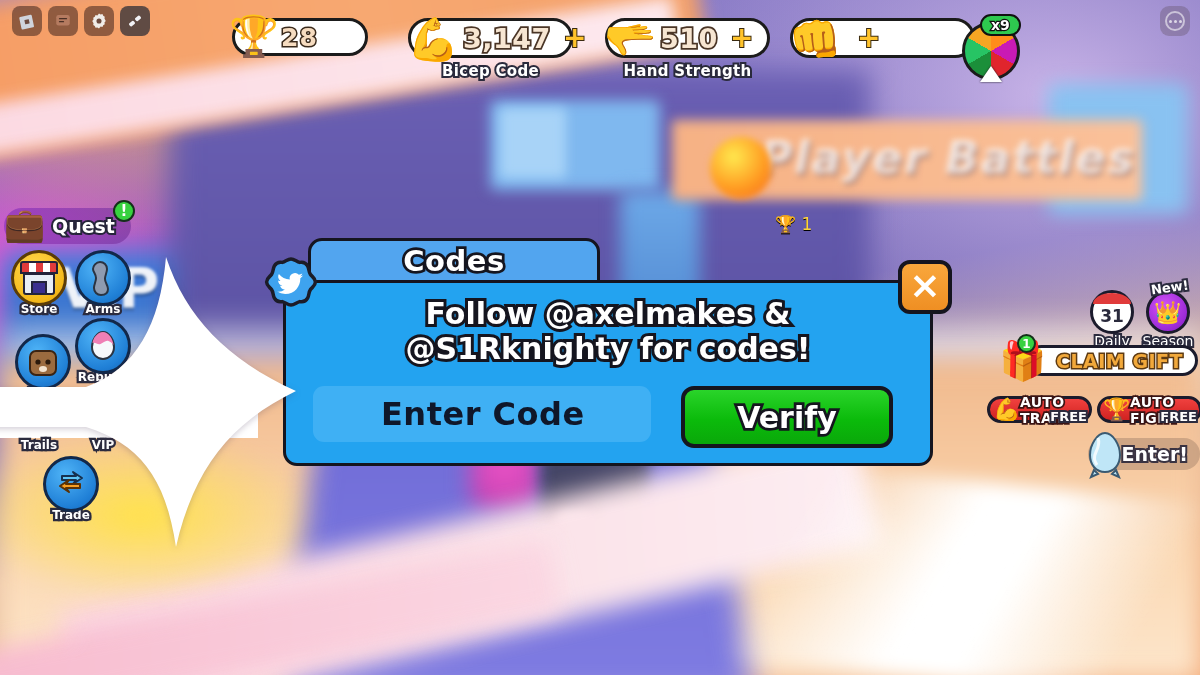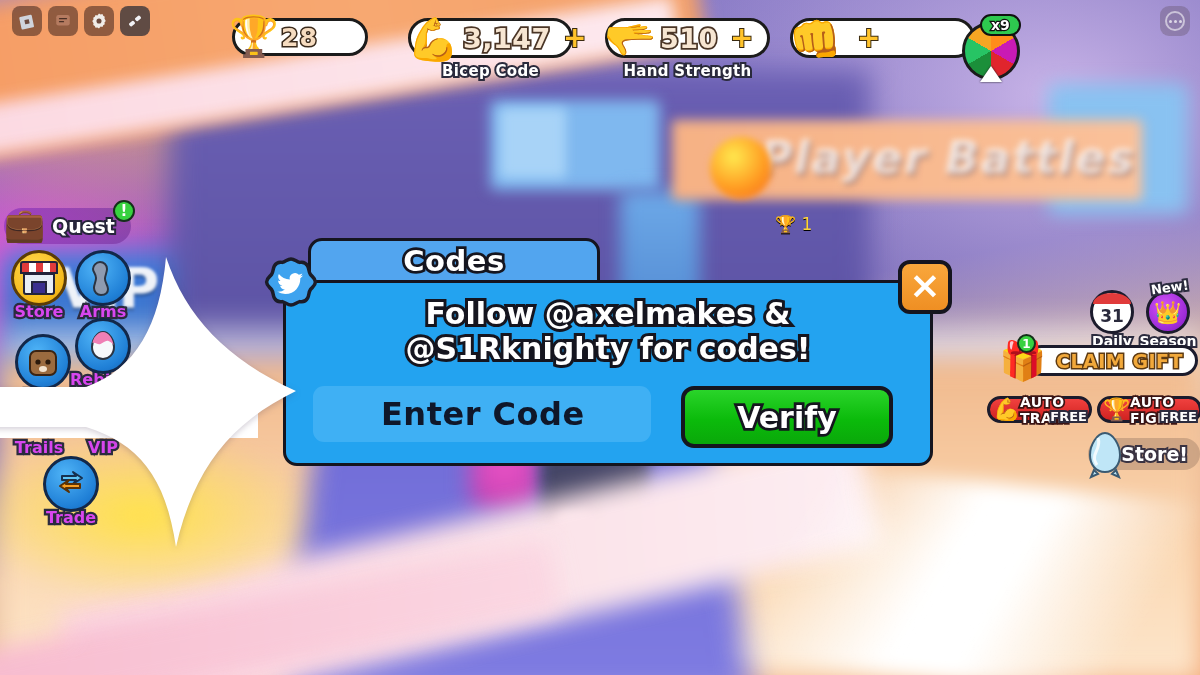--- a/index.html
+++ b/index.html
@@ -260,21 +260,21 @@
   .nav-icon { position:absolute; text-align:center; width:66px; }
   .nav-icon .circle {
     width:56px; height:56px; border-radius:50%;
     margin:0 auto;
     border:3px solid #12284a;
     background:radial-gradient(circle at 38% 30%,#4fb4f7,#1f7fd6 70%,#1766b5);
     display:flex; align-items:center; justify-content:center;
     font-size:30px; position:relative; overflow:hidden;
   }
   .nav-icon .lbl {
-    margin-top:-4px; font-size:16px; font-weight:bold; color:#d946ef;
+    margin-top:-4px; font-size:12px; font-weight:bold; color:#ffffff;
     -webkit-text-stroke:4.5px #2b2b3e; paint-order:stroke fill;
   }
   #nav-store { left:6px; top:50px; }
   #nav-store .circle { background:radial-gradient(circle at 40% 30%,#ffd84d,#f5b91a 70%,#e0a30f); border-color:#5b3c06; }
   #nav-arms { left:70px; top:50px; }
   #nav-pets { left:10px; top:118px;margin-top:16px; }
   #nav-rebirth { left:70px; top:118px; }
   #nav-trails { left:6px; top:186px; }
   #nav-vip { left:70px; top:186px; }
   #nav-vip .circle { background:radial-gradient(circle at 40% 30%,#ffd84d,#f0a91c 70%,#d9920d); border-color:#5b3c06; }
@@ -293,21 +293,21 @@
   
   #right-panel { position:absolute; right:0; top:290px; width:210px; z-index:30; }
   .rp-icon { position:absolute; text-align:center; width:60px; }
   .rp-icon .circle {
     width:44px; height:44px; border-radius:50%; margin:0 auto;
     border:3px solid #1b1b2c; display:flex; align-items:center; justify-content:center;
     font-size:15px; font-weight:bold; color:#222; position:relative;
     background:#fff;
   }
   .rp-icon .lbl {
-    margin-top:-1px; font-size:14px; font-weight:bold; color:#fff;
+    margin-top:-1px; font-size:14px; font-weight:normal; color:#fff;
     -webkit-text-stroke:4px #2b2b3e; paint-order:stroke fill;
   }
   #daily-button { right:58px; top:0px; }
   #daily-button .circle { background:#fff; }
   #daily-button .cal-top { position:absolute; left:0; top:0; width:100%; height:11px; background:#e03b3b; border-radius:50% 50% 0 0/100% 100% 0 0; }
   #daily-button .num { position:relative; top:4px; font-size:17px; font-weight:bold; color:#2a2a3c; }
   #season-button { right:2px; top:0px; }
   #season-button .circle {
     background:radial-gradient(circle at 40% 35%,#d454f7,#9a2ad6 70%,#7d1ebb);
     font-size:22px;
@@ -669,21 +669,21 @@
   </div>
 
   <div id="event-button">
     <span class="egg">
       <svg width="46" height="50" viewBox="0 0 46 50">
         <path d="M23 3c8 0 15 12 15 22s-6 17-15 17S8 35 8 25 15 3 23 3z" fill="#bfe6f7" stroke="#3a5a72" stroke-width="2"></path>
         <path d="M16 8c2 5 0 10-2 14s-2 9 1 13" stroke="#ffffff" stroke-width="3" fill="none" opacity=".8"></path>
         <path d="M12 40l-3 7 7-3zM34 40l3 7-7-3z" fill="#bfe6f7" stroke="#3a5a72" stroke-width="2"></path>
       </svg>
     </span>
-    <span class="t">Store!</span>
+    <span class="t">Enter!</span>
   </div>
 </div>
 
 <div id="codes-modal">
 
   <div id="codes-title">
     <span class="t">Codes</span>
   </div>
 
   <div id="codes-body"></div>

